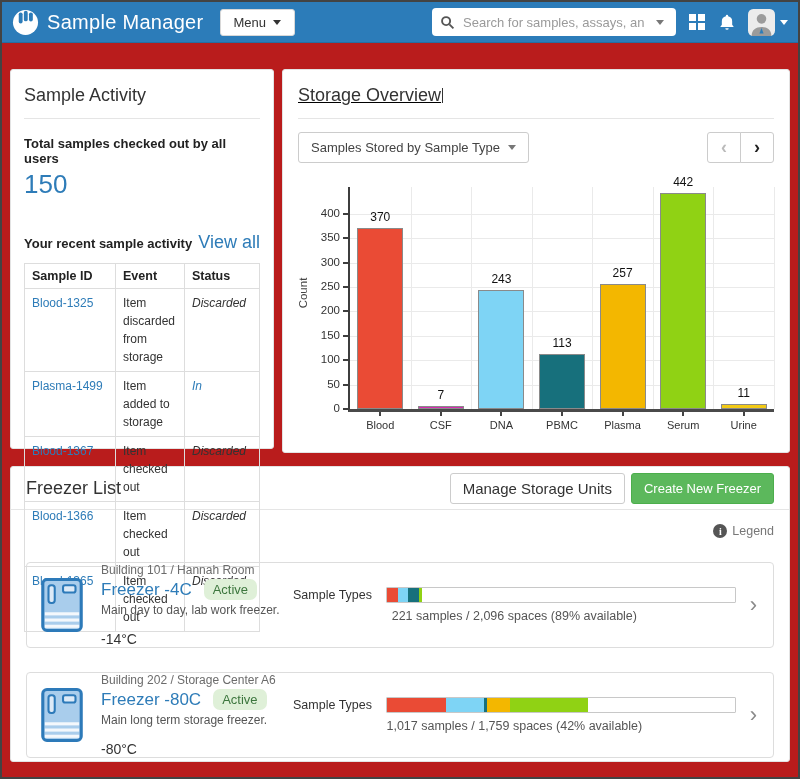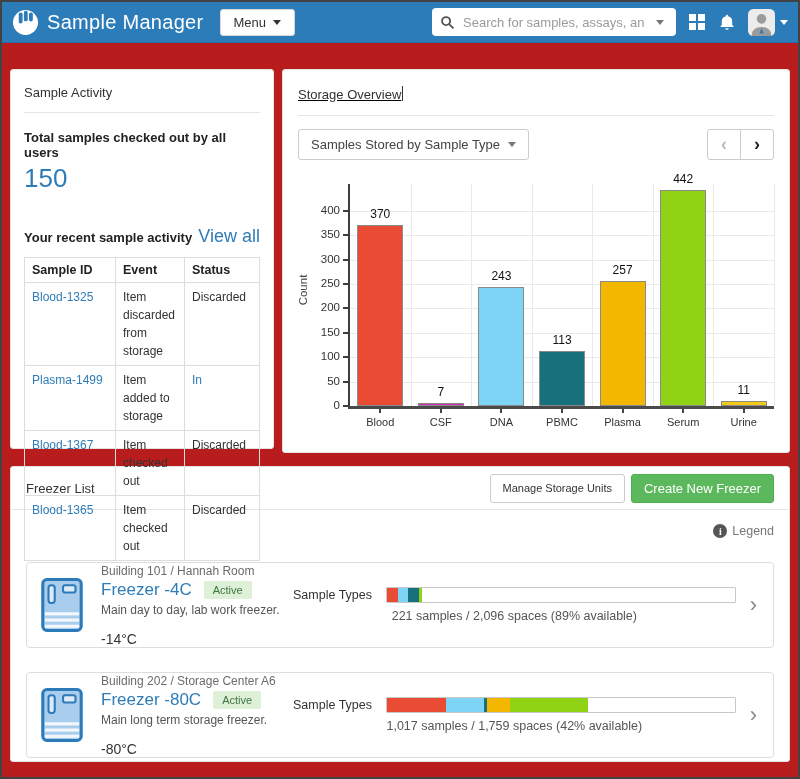--- a/index.html
+++ b/index.html
@@ -22,34 +22,34 @@
   .avatar-wrap{display:flex;align-items:center;gap:5px;cursor:pointer;}
 
   
   .content{padding:26px 8px 0;}
   .row-top{display:flex;gap:8px;}
   .panel{background:#fff;border:1px solid #e3e3e3;border-radius:3px;box-sizing:border-box;}
   .panel-activity{width:264px;height:380px;padding:15px 13px;}
   .panel-storage{flex:1;height:384px;}
   .panel-freezers{margin-top:13px;height:296px;}
 
-  .panel-title{font-size:13px;color:#333;}
+  .panel-title{font-size:18px;color:#333;}
   .title-block{padding-bottom:12px;border-bottom:1px solid #e5e5e5;}
 
   
   .total-label{font-size:13px;font-weight:bold;color:#222;margin-top:17px;}
   .total-value{font-size:26px;color:#2e7cb8;margin-top:3px;}
   .recent-row{display:flex;align-items:baseline;justify-content:space-between;margin-top:32px;}
   .recent-label{font-size:13px;font-weight:bold;color:#222;}
   a.link, .link{color:#2e7cb8;text-decoration:none;font-size:18px;cursor:pointer;}
   table.activity{border-collapse:collapse;width:100%;margin-top:10px;}
   table.activity th,table.activity td{border:1px solid #ddd;padding:5px 7px;text-align:left;vertical-align:top;}
   table.activity th{font-size:12.5px;color:#222;}
   table.activity td{font-size:12px;color:#333;line-height:1.5;}
-  td.c-id{width:76px;} td.c-status{width:60px;}
+  td.c-id{width:76px;} td.c-status{width:60px;font-style:italic;}
   .text-link{color:#2e7cb8 !important;cursor:pointer;}
 
   
   .storage-head{margin:15px 15px 0;text-decoration:underline;}
   .text-cursor{display:inline-block;width:1px;height:15px;background:#333;margin-left:1px;vertical-align:-2px;}
   .controls{display:flex;align-items:center;justify-content:space-between;margin:13px 15px 0;}
   .dd-btn{background:#fff;border:1px solid #ccc;border-radius:3px;padding:7px 12px;font-size:13px;color:#444;display:flex;align-items:center;gap:8px;cursor:pointer;}
   .pager{display:flex;}
   .pg-btn{width:34px;height:31px;background:#fff;border:1px solid #ccc;display:flex;align-items:center;justify-content:center;font-size:18px;font-weight:bold;cursor:pointer;box-sizing:border-box;}
   .pg-btn.prev{border-radius:3px 0 0 3px;color:#bbb;}
@@ -64,32 +64,32 @@
   .ylabel{position:absolute;left:-42px;width:32px;text-align:right;font-size:11.5px;color:#333;}
   .count-label{position:absolute;left:-62px;top:45%;transform:rotate(-90deg);font-size:11.5px;color:#444;}
   .bar{position:absolute;bottom:0;width:46px;transform:translateX(-50%);border:1px solid #8a8a8a;box-sizing:border-box;cursor:pointer;}
   .vlabel{position:absolute;transform:translateX(-50%);font-size:12px;color:#111;}
   .xnub{position:absolute;top:calc(100% + 3px);width:2px;height:4px;background:#444;transform:translateX(-50%);}
   .xlabel{position:absolute;top:calc(100% + 10px);transform:translateX(-50%);font-size:11px;color:#333;white-space:nowrap;}
 
   
   .fz-header{display:flex;align-items:center;justify-content:space-between;padding:6px 15px;border-bottom:1px solid #e5e5e5;height:43px;box-sizing:border-box;}
   .fz-buttons{display:flex;gap:6px;}
-  .btn-default{background:#fff;border:1px solid #ccc;border-radius:3px;padding:6px 12px;font-size:11px;color:#333;cursor:pointer;}
+  .btn-default{background:#fff;border:1px solid #ccc;border-radius:3px;padding:6px 12px;font-size:15px;color:#333;cursor:pointer;}
   .btn-success{background:#5cb85c;border:1px solid #4cae4c;border-radius:3px;padding:6px 12px;font-size:13px;color:#fff;cursor:pointer;}
   .legend-row{display:flex;justify-content:flex-end;align-items:center;gap:5px;padding:14px 15px 0;color:#777;font-size:12.5px;cursor:pointer;}
   .info-i{width:14px;height:14px;border-radius:50%;background:#555;color:#fff;font-size:10px;font-weight:bold;display:flex;align-items:center;justify-content:center;font-family:"Liberation Serif",serif;}
   .fz-card{margin:24px 15px 0;border:1px solid #ddd;border-radius:4px;height:86px;box-sizing:border-box;display:flex;align-items:center;padding:10px 14px;cursor:pointer;background:#fff;}
   .fz-card.first{margin-top:24px;}
   .fz-icon{width:44px;margin-right:16px;flex:0 0 auto;display:flex;align-items:center;}
   .fz-info{width:192px;flex:0 0 auto;}
   .fz-path{font-size:12px;color:#6b6b6b;}
   .fz-name-row{display:flex;align-items:center;margin-top:2px;}
   .fz-name{font-size:17px;color:#2e7cb8;cursor:pointer;}
-  .badge-active{margin-left:12px;background:#dff0d8;color:#3c763d;font-size:11px;padding:3px 9px;border-radius:2px;}
+  .badge-active{margin-left:12px;background:#dff0d8;color:#3c763d;font-size:13px;padding:3px 9px;border-radius:7px;}
   .fz-desc{font-size:12px;color:#555;margin-top:3px;}
   .fz-temp{font-size:14px;color:#333;margin-top:14px;}
   .fz-right{flex:1;padding-right:12px;text-align:center;}
   .fz-bar-row{display:flex;align-items:center;}
   .fz-types-label{font-size:12.5px;color:#333;white-space:nowrap;}
   .seg-bar{flex:1;margin-left:14px;height:14px;border:1px solid #c8c8c8;background:#fff;border-radius:1px;display:flex;overflow:hidden;}
   .seg-bar div{height:100%;}
   .fz-capacity{font-size:12.5px;color:#555;margin-top:6px;}
   .fz-chevron{flex:0 0 auto;color:#8a8a8a;font-size:22px;line-height:1;cursor:pointer;padding:0 2px;}
 </style>
@@ -182,20 +182,25 @@
               <td>Item discarded from storage</td>
               <td class="c-status status-cell">Discarded</td>
             </tr>
             <tr>
               <td class="c-id"><span class="text-link">Plasma-1499</span></td>
               <td>Item added to storage</td>
               <td class="c-status status-cell text-link">In</td>
             </tr>
             <tr>
               <td class="c-id"><span class="text-link">Blood-1367</span></td>
+              <td>Item checked out</td>
+              <td class="c-status status-cell">Discarded</td>
+            </tr>
+            <tr>
+              <td class="c-id"><span class="text-link">Blood-1366</span></td>
               <td>Item checked out</td>
               <td class="c-status status-cell">Discarded</td>
             </tr>
             <tr>
               <td class="c-id"><span class="text-link">Blood-1365</span></td>
               <td>Item checked out</td>
               <td class="c-status status-cell">Discarded</td>
             </tr>
           </tbody>
         </table>

